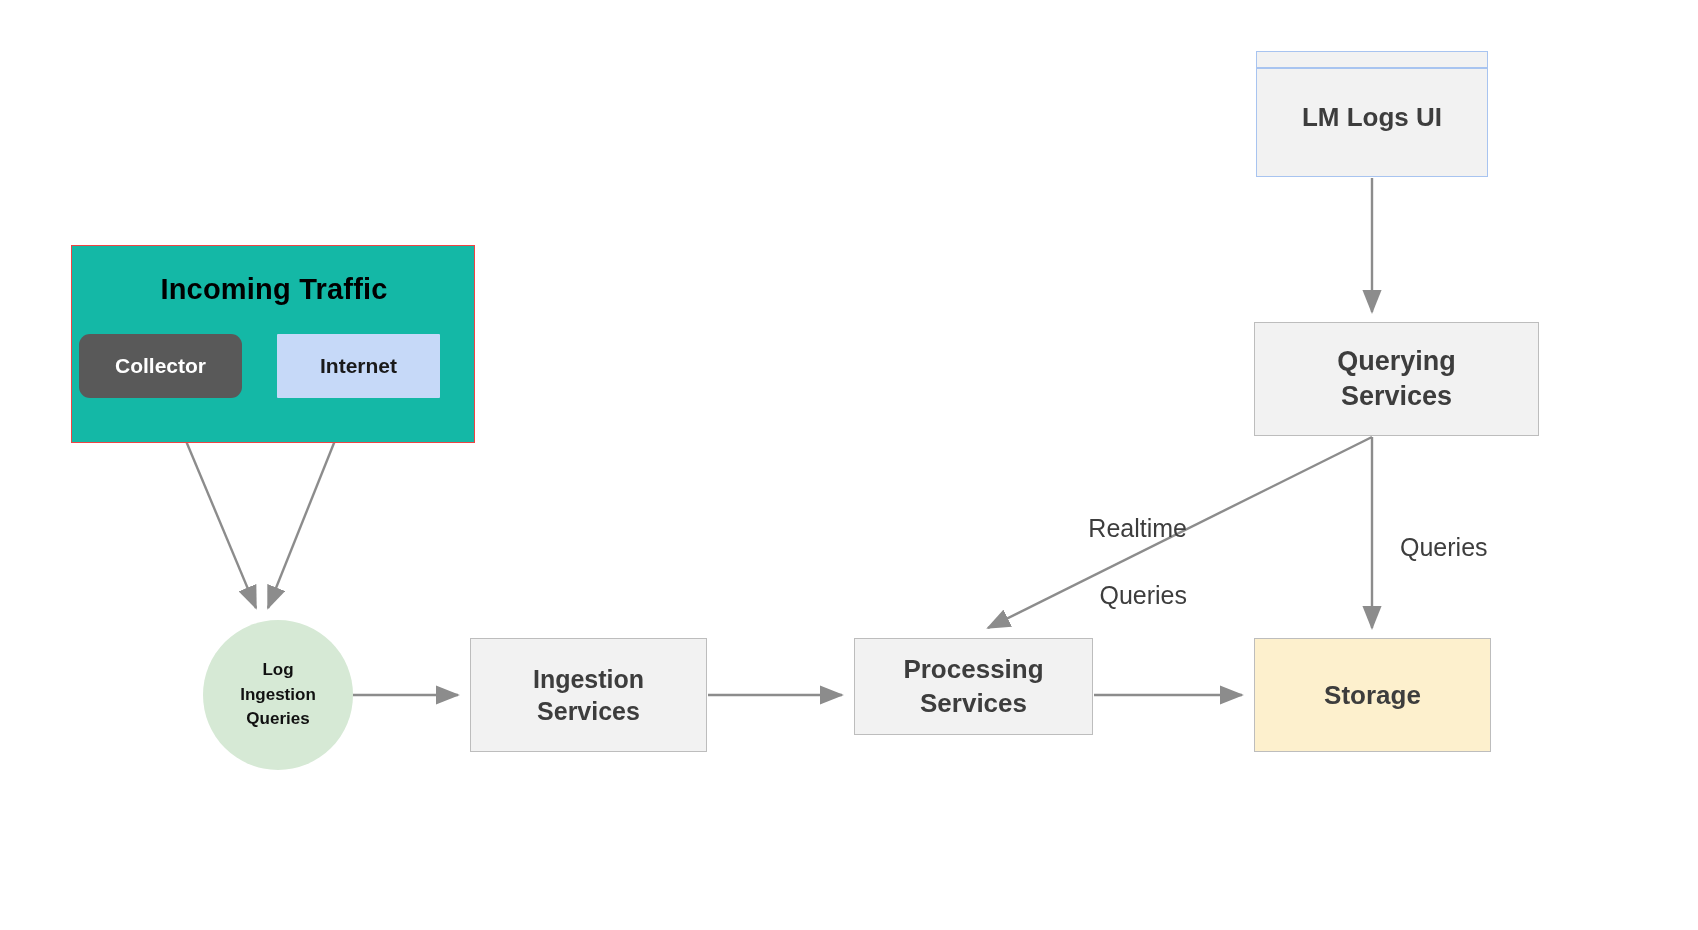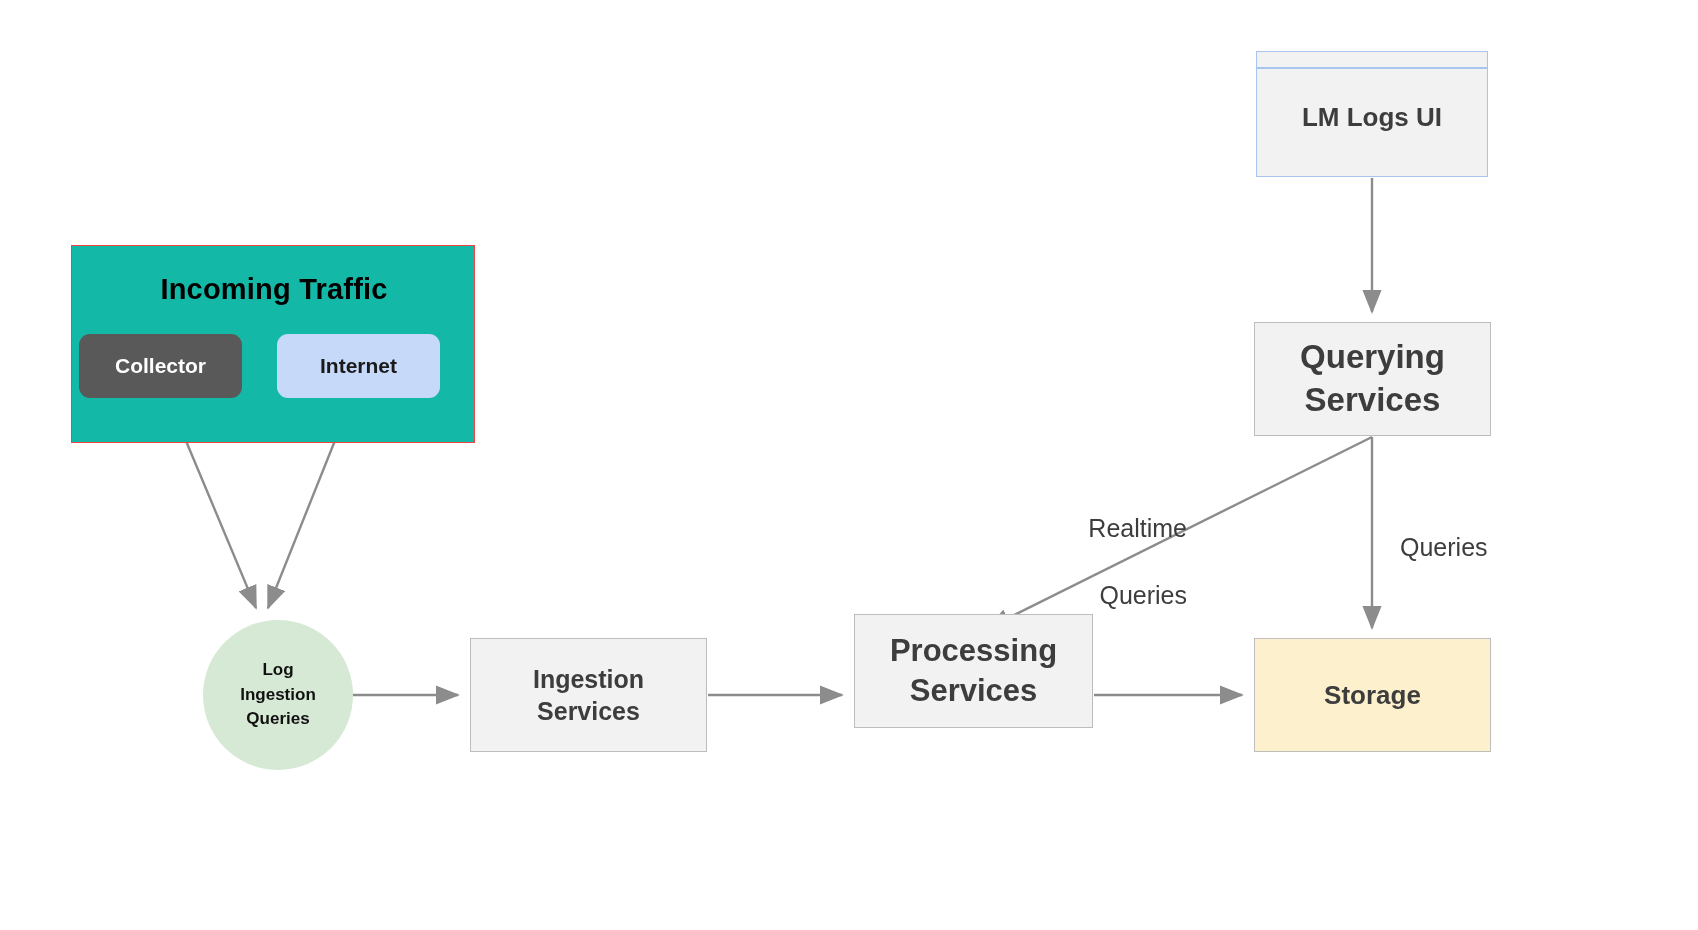--- a/index.html
+++ b/index.html
@@ -67,21 +67,21 @@
     color: #ffffff;
     font-size: 21px;
     font-weight: bold;
   }
   #node-internet {
     left: 277px;
     top: 334px;
     width: 163px;
     height: 64px;
     background: #c6d9f8;
-    border-radius: 11px;
+    border-radius: 1px;
     color: #1a1a1a;
     font-size: 21px;
     font-weight: bold;
   }
   
   #node-endpoint {
     left: 203px;
     top: 620px;
     width: 150px;
     height: 150px;
@@ -102,31 +102,31 @@
   }
   #node-ingestion {
     left: 470px;
     top: 638px;
     width: 237px;
     height: 114px;
     font-size: 25px;
   }
   #node-processing {
     left: 854px;
-    top: 614px;
+    top: 638px;
     width: 239px;
-    height: 114px;
-    font-size: 31px;
+    height: 97px;
+    font-size: 26px;
   }
   #node-querying {
     left: 1254px;
     top: 322px;
-    width: 237px;
+    width: 285px;
     height: 114px;
-    font-size: 33px;
+    font-size: 27px;
   }
   #node-storage {
     left: 1254px;
     top: 638px;
     width: 237px;
     height: 114px;
     background: #fdf0cd;
     border: 1px solid #bdbdbd;
     color: #3d3d3d;
     font-weight: bold;

